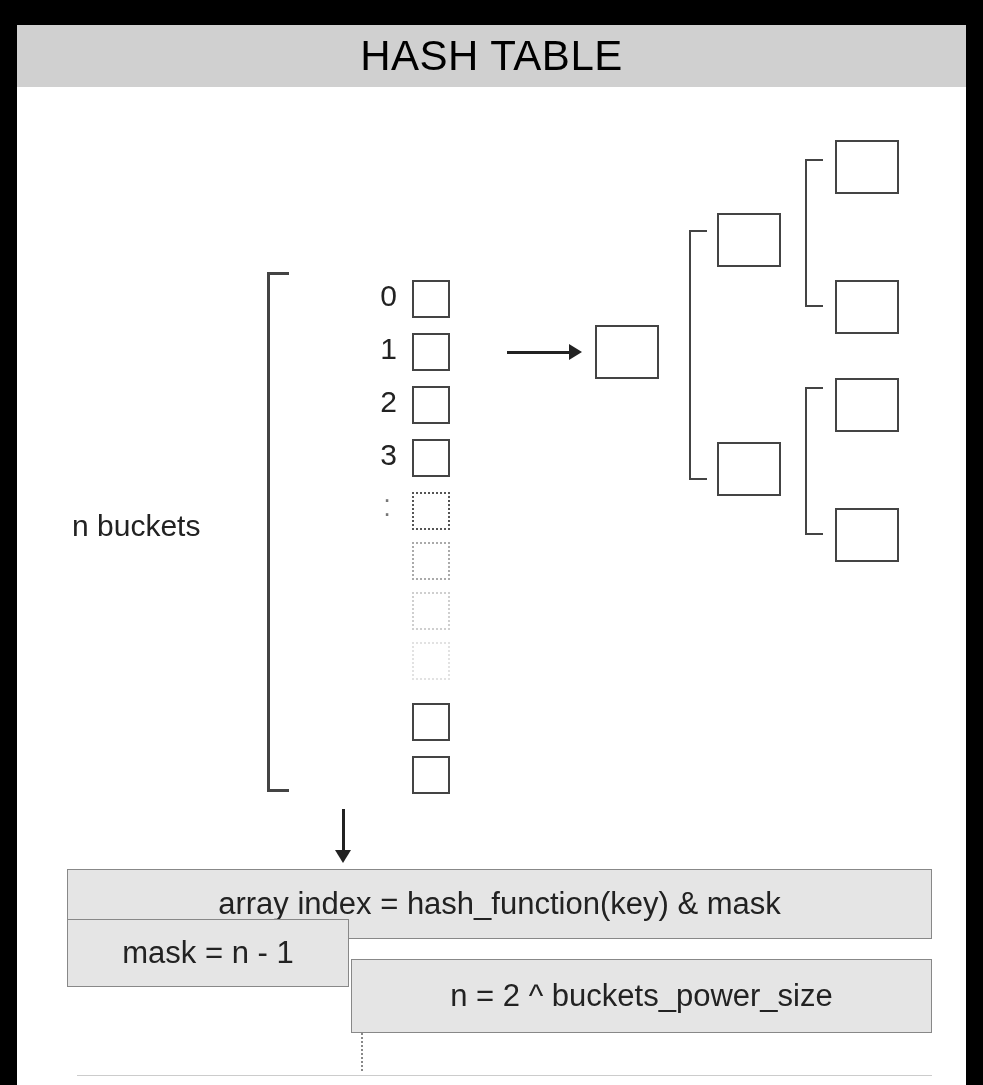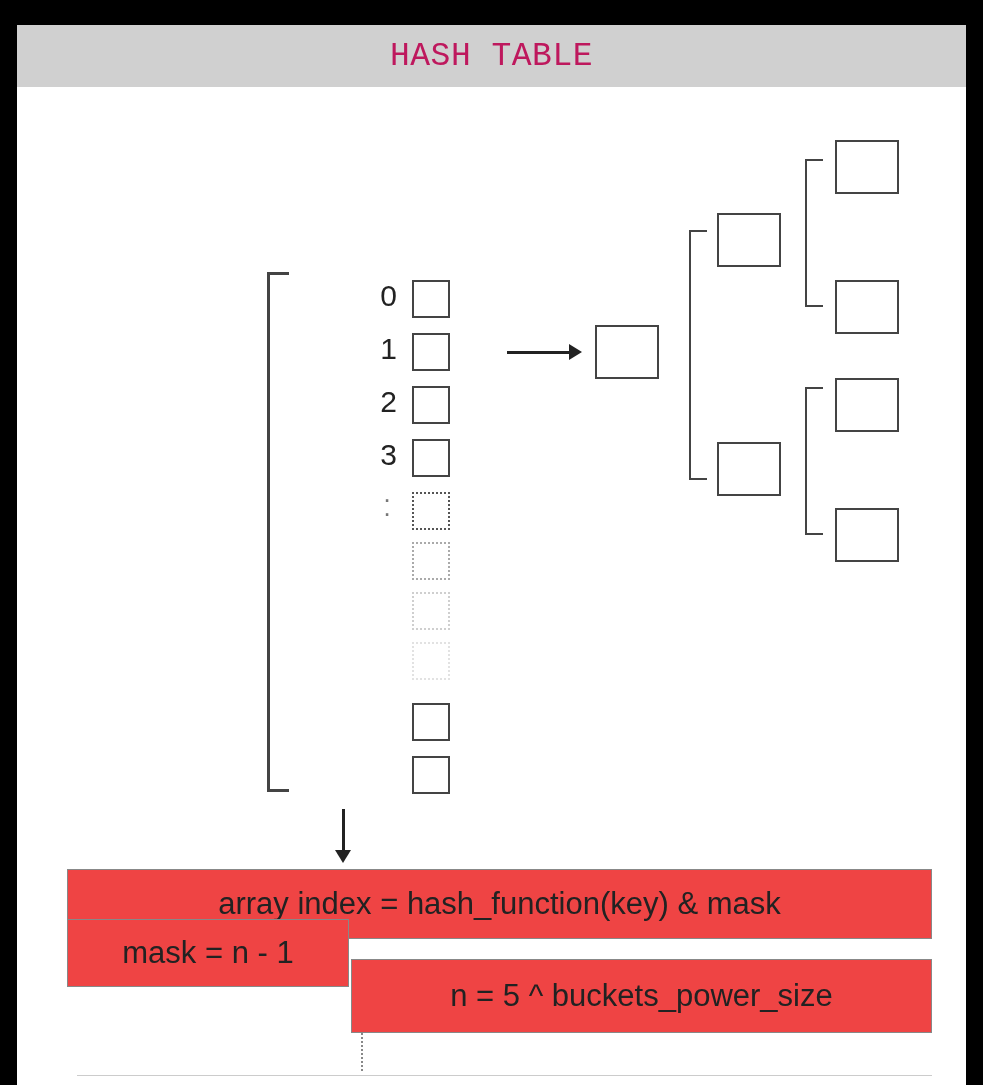--- a/index.html
+++ b/index.html
@@ -35,24 +35,23 @@
     left: 0px;
     top: 0px;
     width: 949px;
     height: 62px;
     background: #d0d0d0;
     display: flex;
     align-items: center;
     justify-content: center;
   }
   .titlebar .title {
-    font-size: 33px;
-    color: #be185d;
+    font-size: 42px;
+    color: #000000;
     letter-spacing: 0.5px;
-    font-family: Liberation Mono, monospace;
   }
   
   .diagram {
     position: absolute;
     left: 0;
     top: 62px;
     width: 949px;
     height: 998px;
   }
   
@@ -139,21 +138,21 @@
   }
   .dot-line-v {
     position: absolute;
     width: 0;
     border-left: 2px dotted #888888;
   }
   
   .fbox {
     position: absolute;
     border: 1.5px solid #888888;
-    background: #ef4444;
+    background: #e5e5e5;
     box-sizing: border-box;
     display: flex;
     align-items: center;
     justify-content: center;
     font-size: 31px;
     color: #222222;
     white-space: nowrap;
   }
   .divider {
     position: absolute;
@@ -170,20 +169,21 @@
 <div id="page">
   <div class="card">
 
     <div class="titlebar">
       <div class="title">HASH TABLE</div>
     </div>
 
     <div class="diagram">
 
       <div class="bracket" style="left:250px; top:185px; width:22px; height:520px;"></div>
+      <div class="nbuckets-label" style="left:55px; top:422px;">n buckets</div>
 
       <div class="blabel" style="left:300px; top:192px; width:80px;">0</div>
       <div class="blabel" style="left:300px; top:245px; width:80px;">1</div>
       <div class="blabel" style="left:300px; top:298px; width:80px;">2</div>
       <div class="blabel" style="left:300px; top:351px; width:80px;">3</div>
 
       <div class="vdots" style="left:355px; top:405px; width:30px;">
         <div>·</div>
         <div>·</div>
       </div>
@@ -215,20 +215,20 @@
       <div class="node" style="left:818px; top:53px;"></div>
       <div class="node" style="left:818px; top:193px;"></div>
       <div class="node" style="left:818px; top:291px;"></div>
       <div class="node" style="left:818px; top:421px;"></div>
 
       <div class="arrow-line-v" style="left:325px; top:722px; height:45px;"></div>
       <div class="arrow-head-d" style="left:318px; top:763px;"></div>
 
       <div class="fbox" style="left:50px; top:782px; width:865px; height:70px;">array index = hash_function(key) &amp; mask</div>
       <div class="fbox" style="left:50px; top:832px; width:282px; height:68px;">mask = n - 1</div>
-      <div class="fbox" style="left:334px; top:872px; width:581px; height:74px;">n = 5 ^ buckets_power_size</div>
+      <div class="fbox" style="left:334px; top:872px; width:581px; height:74px;">n = 2 ^ buckets_power_size</div>
 
       <div class="dot-line-v" style="left:344px; top:946px; height:38px;"></div>
 
       <div class="divider"></div>
     </div>
   </div>
 </div>
 
 </body></html>

